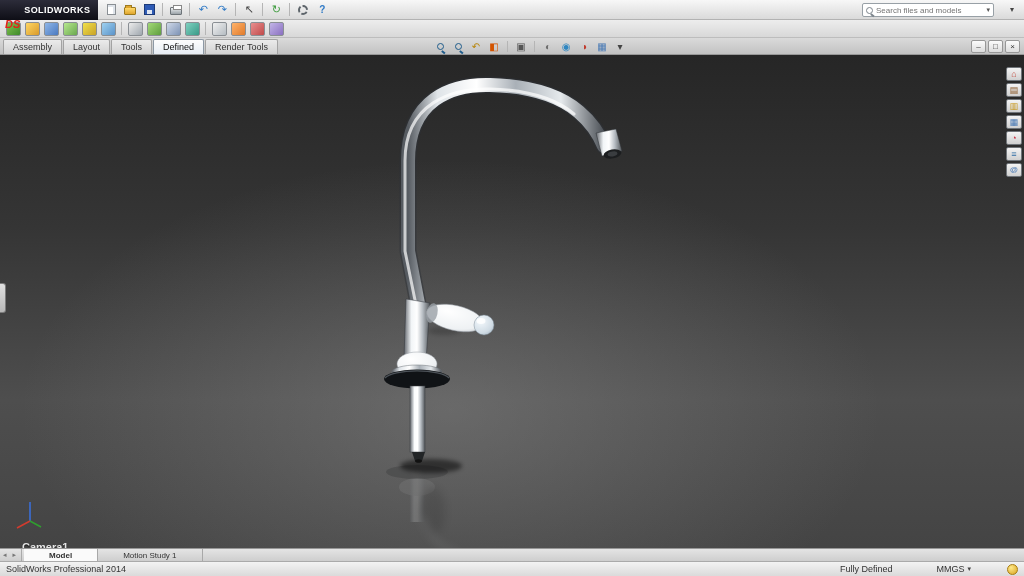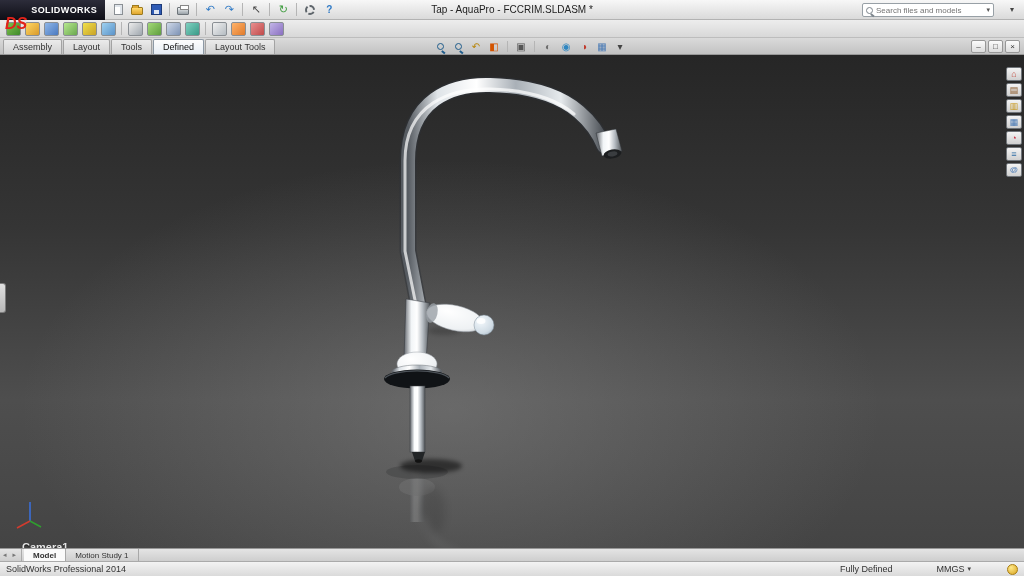--- a/index.html
+++ b/index.html
@@ -5,21 +5,21 @@
   * { margin:0; padding:0; box-sizing:border-box; }
   html,body { width:1024px; height:576px; overflow:hidden; }
   body { font-family:"Liberation Sans", sans-serif; background:#000; }
   .app { position:relative; width:1024px; height:576px; background:#d6d6d6; }
 
   
   .titlebar { position:relative; height:20px; display:flex; align-items:center;
     background:linear-gradient(#f7f7f7,#dadada); border-bottom:1px solid #b2b2b2; }
   .logo { height:20px; background:linear-gradient(#2c2c3a,#0e0e16); display:flex; align-items:center;
     padding:0 8px 0 5px; gap:4px; flex:0 0 auto; }
-  .logo .ds { color:#e2231a; font-weight:bold; font-style:italic; font-size:16px;margin-top:28px; }
+  .logo .ds { color:#e2231a; font-weight:bold; font-style:italic; font-size:11px;margin-top:28px; }
   .logo .sw { color:#fff; font-size:9px; font-weight:bold; letter-spacing:.4px; }
   .tb { display:flex; align-items:center; gap:1px; padding:0 4px; }
   button { background:none; border:none; padding:0; font-family:inherit; cursor:default; }
   .tbtn { width:18px; height:17px; display:flex; align-items:center; justify-content:center;
     border:1px solid transparent; border-radius:2px; }
   .sep { width:1px; height:13px; background:#b5b5b5; margin:0 3px; }
   .glyph { font-size:11px; line-height:1; }
   .g-undo { color:#2e79c6; } .g-sel { color:#444; } .g-reb { color:#3a9a3a; }
   .g-help { color:#2e79c6; font-weight:bold; font-size:10px; }
   .i-page { width:9px; height:11px; background:#fff; border:1px solid #8a8f94;
@@ -96,21 +96,21 @@
     background:linear-gradient(#f3f3f3,#d0d0d0); display:flex; align-items:center; justify-content:center; }
   .tpg { font-size:9px; line-height:1; }
   .c1 { color:#c0392b; } .c2 { color:#8a5a2b; } .c3 { color:#c9991f; } .c4 { color:#4a7ab5; }
   .c5 { color:#cc3344; } .c6 { color:#2e6da4; } .c7 { color:#4a7ab5; font-weight:bold; font-size:8px; }
 
   
   .bottomtabs { height:13px; background:linear-gradient(#e4e4e4,#cecece); border-top:1px solid #979797;
     display:flex; align-items:stretch; font-size:8px; color:#333; }
   .bnav { display:flex; align-items:center; padding:0 3px; color:#777; font-size:7px; }
   .bsep { width:1px; background:#aaa; margin:0 2px; }
-  .btab { display:flex; align-items:center; padding:0 9px; border-right:1px solid #a8a8a8; }
+  .btab { display:flex; align-items:center; padding:0 25px; border-right:1px solid #a8a8a8; }
   .btab.active { background:#fafafa; font-weight:bold; }
 
   
   .statusbar { height:15px; background:linear-gradient(#f3f3f3,#dadada); border-top:1px solid #aaa;
     display:flex; align-items:center; font-size:9px; color:#333; padding:0 6px; }
   .sb-right { margin-left:auto; display:flex; align-items:center; }
   .sb-state { margin-right:44px; }
   .units { display:flex; align-items:center; gap:3px; margin-right:36px; }
   .units .caret { font-size:7px; color:#444; }
   .sb-ico { width:11px; height:11px; border-radius:50%; border:1px solid #a87d12;
@@ -156,21 +156,20 @@
           <span class="glyph g-reb">↻</span>
         </button>
       <span class="sep"></span>
       <button class="tbtn">
           <span class="i-gear"></span>
         </button>
       <button class="tbtn">
           <span class="glyph g-help">?</span>
         </button>
     </div>
-    <div class="doc-title">Tap - AquaPro - FCCRIM.SLDASM *</div>
     <div class="search">
       <span class="mag mag-s"></span>
       <input placeholder="Search files and models" style="">
       <span class="scaret">▾</span>
     </div>
     <span class="tchev">▾</span>
   </div>
 
   <div class="toolbar2">
     <button class="tbtn">
@@ -217,21 +216,21 @@
     <button class="tbtn">
         <span class="c-ico ci14"></span>
       </button>
   </div>
 
   <div class="tabrow">
     <div class="ctab">Assembly</div>
     <div class="ctab">Layout</div>
     <div class="ctab">Tools</div>
     <div class="ctab active">Defined</div>
-    <div class="ctab">Layout Tools</div>
+    <div class="ctab">Render Tools</div>
 
     <div class="hud">
       <button class="hbtn">
           <span class="mag mag-h"></span>
         </button>
       <button class="hbtn">
           <span class="mag mag-h"></span>
         </button>
       <button class="hbtn">
           <span class="glyph hg1">↶</span>

